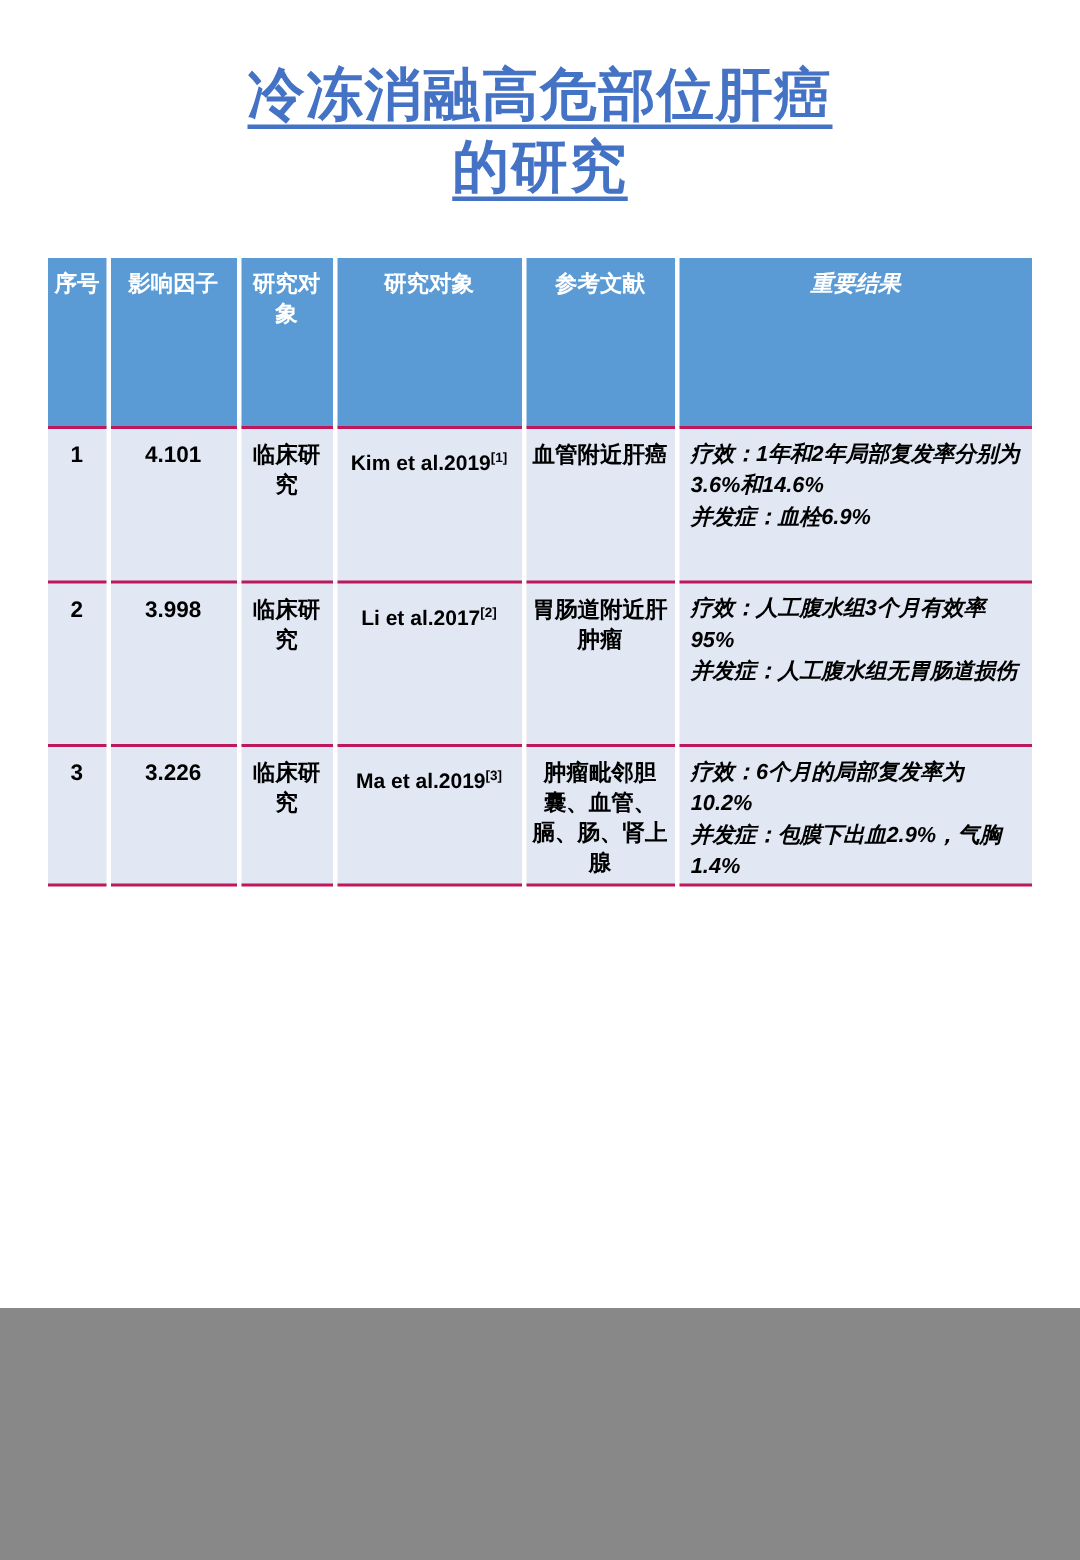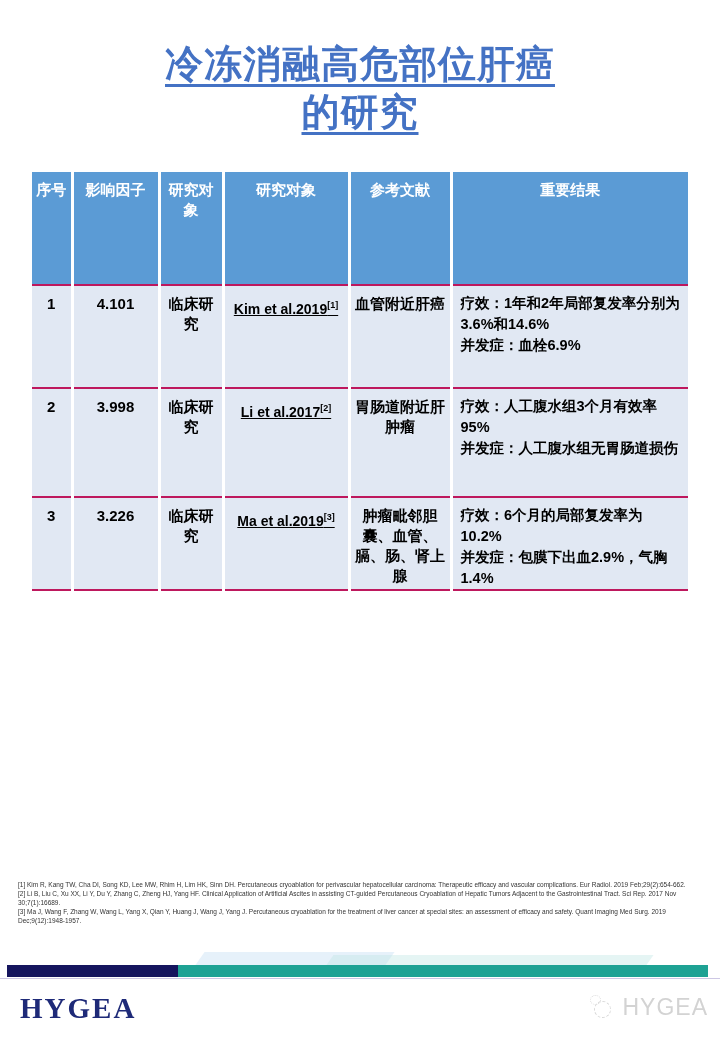--- a/index.html
+++ b/index.html
@@ -2,21 +2,21 @@
 <html><head>
 <meta charset="utf-8">
 <style>
   * { margin: 0; padding: 0; box-sizing: border-box; }
   html, body { background: #888; }
   body { font-family: "Liberation Sans", "DejaVu Sans", sans-serif; }
 
   .slide {
     position: relative;
     width: 720px;
-    height: 1040px;
+    height: 872px;
     background: #ffffff;
     margin: 0 auto;
     overflow: hidden;
   }
 
   
   .title-block {
     position: absolute;
     top: 40px;
     left: 0;
@@ -42,21 +42,21 @@
     width: 656px;
     border-collapse: collapse;
     table-layout: fixed;
   }
   .study-table th, .study-table td {
     border-right: 3px solid #ffffff;
     border-bottom: 2px solid #be185d;
     vertical-align: top;
     word-break: break-word;
   }
-  .study-table th:last-child, .study-table td:last-child { border-right: none; }
+  .study-table th:last-child, .study-table td:last-child { border-right: none; font-style: italic; }
   .study-table th {
     background: #5B9BD5;
     color: #ffffff;
     font-size: 15px;
     font-weight: bold;
     text-align: center;
     padding: 8px 3px 0 3px;
     line-height: 20px;
   }
   .study-table td {
@@ -66,21 +66,21 @@
     font-weight: bold;
     text-align: center;
     padding: 8px 4px 0 4px;
     line-height: 20px;
   }
   .study-table tr.hdr   { height: 113px; }
   .study-table tr.row-1 { height: 103px; }
   .study-table tr.row-2 { height: 109px; }
   .study-table tr.row-3 { height: 91px;  }
 
-  .study-table td.ref-cell { font-size: 14px; padding-top: 9px; text-decoration: underline; }
+  .study-table td.ref-cell { font-size: 14px; padding-top: 9px; }
   .study-table td.ref-cell sup { font-size: 9px; }
   .study-table td.result-cell {
     text-align: left;
     font-size: 14.5px;
     line-height: 21px;
     padding: 7px 6px 0 8px;
     margin-left: 12px;
   }
   .result-line { margin: 0; }
 

